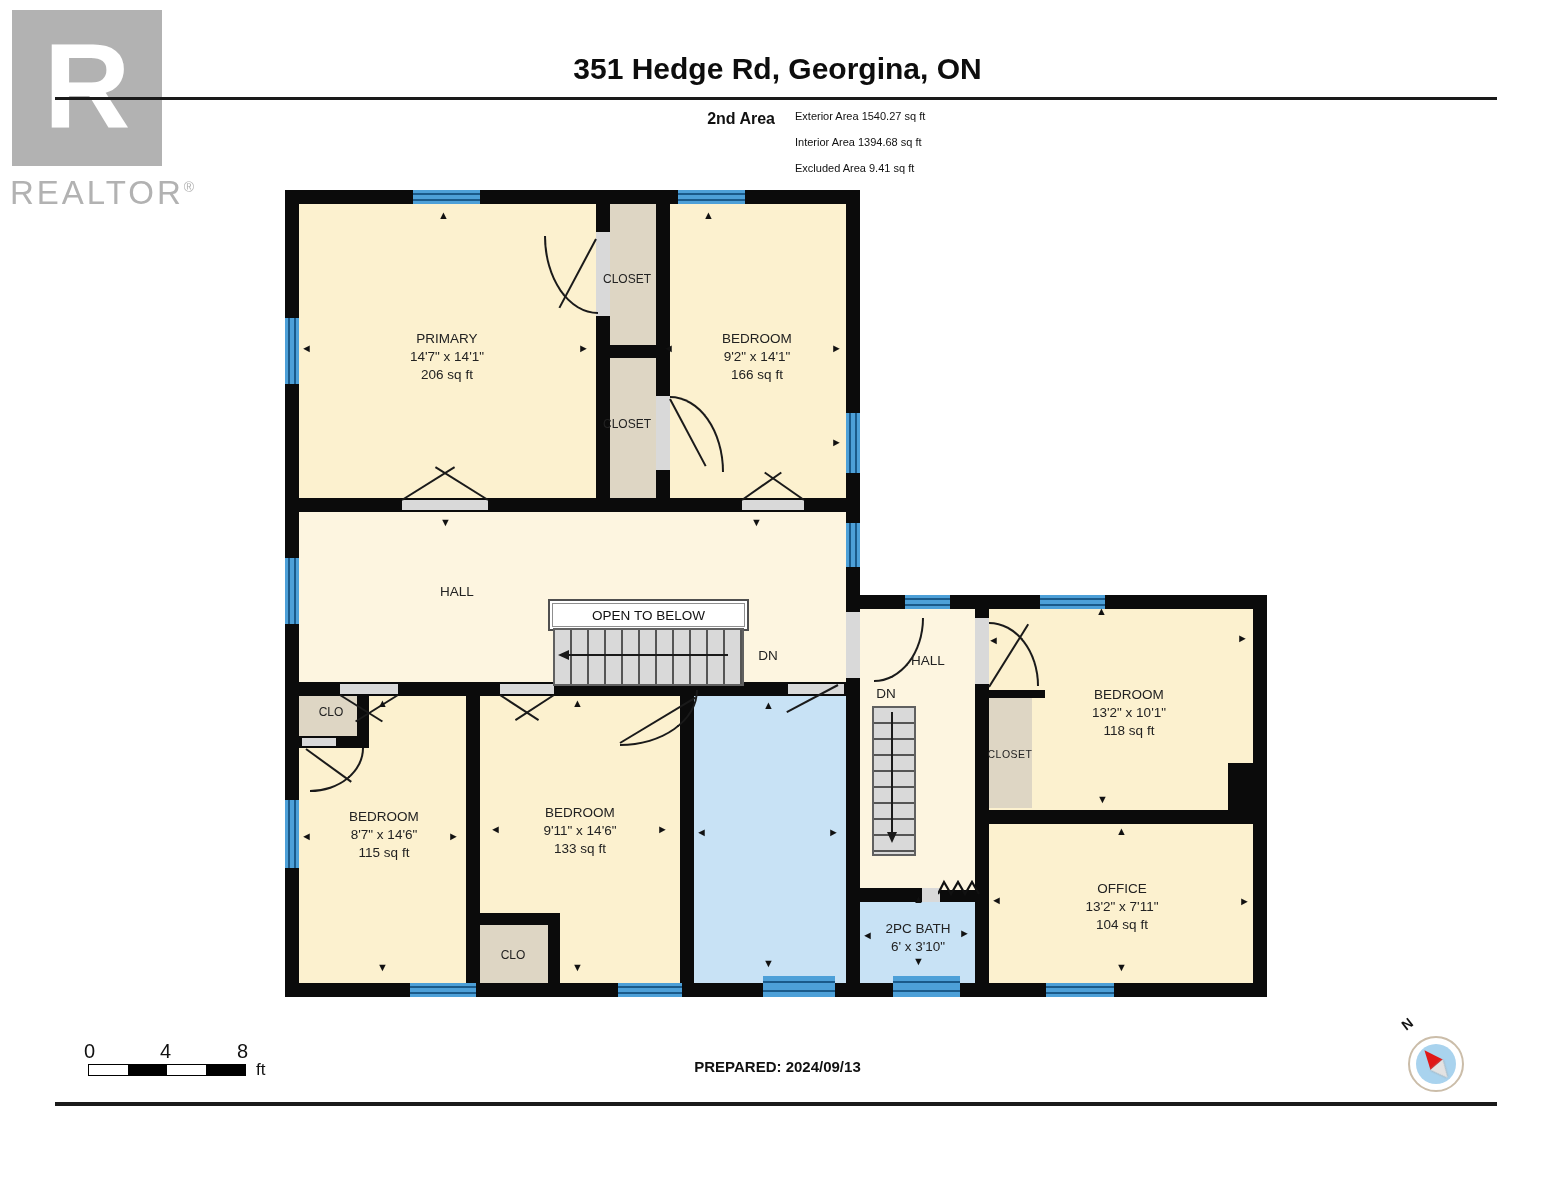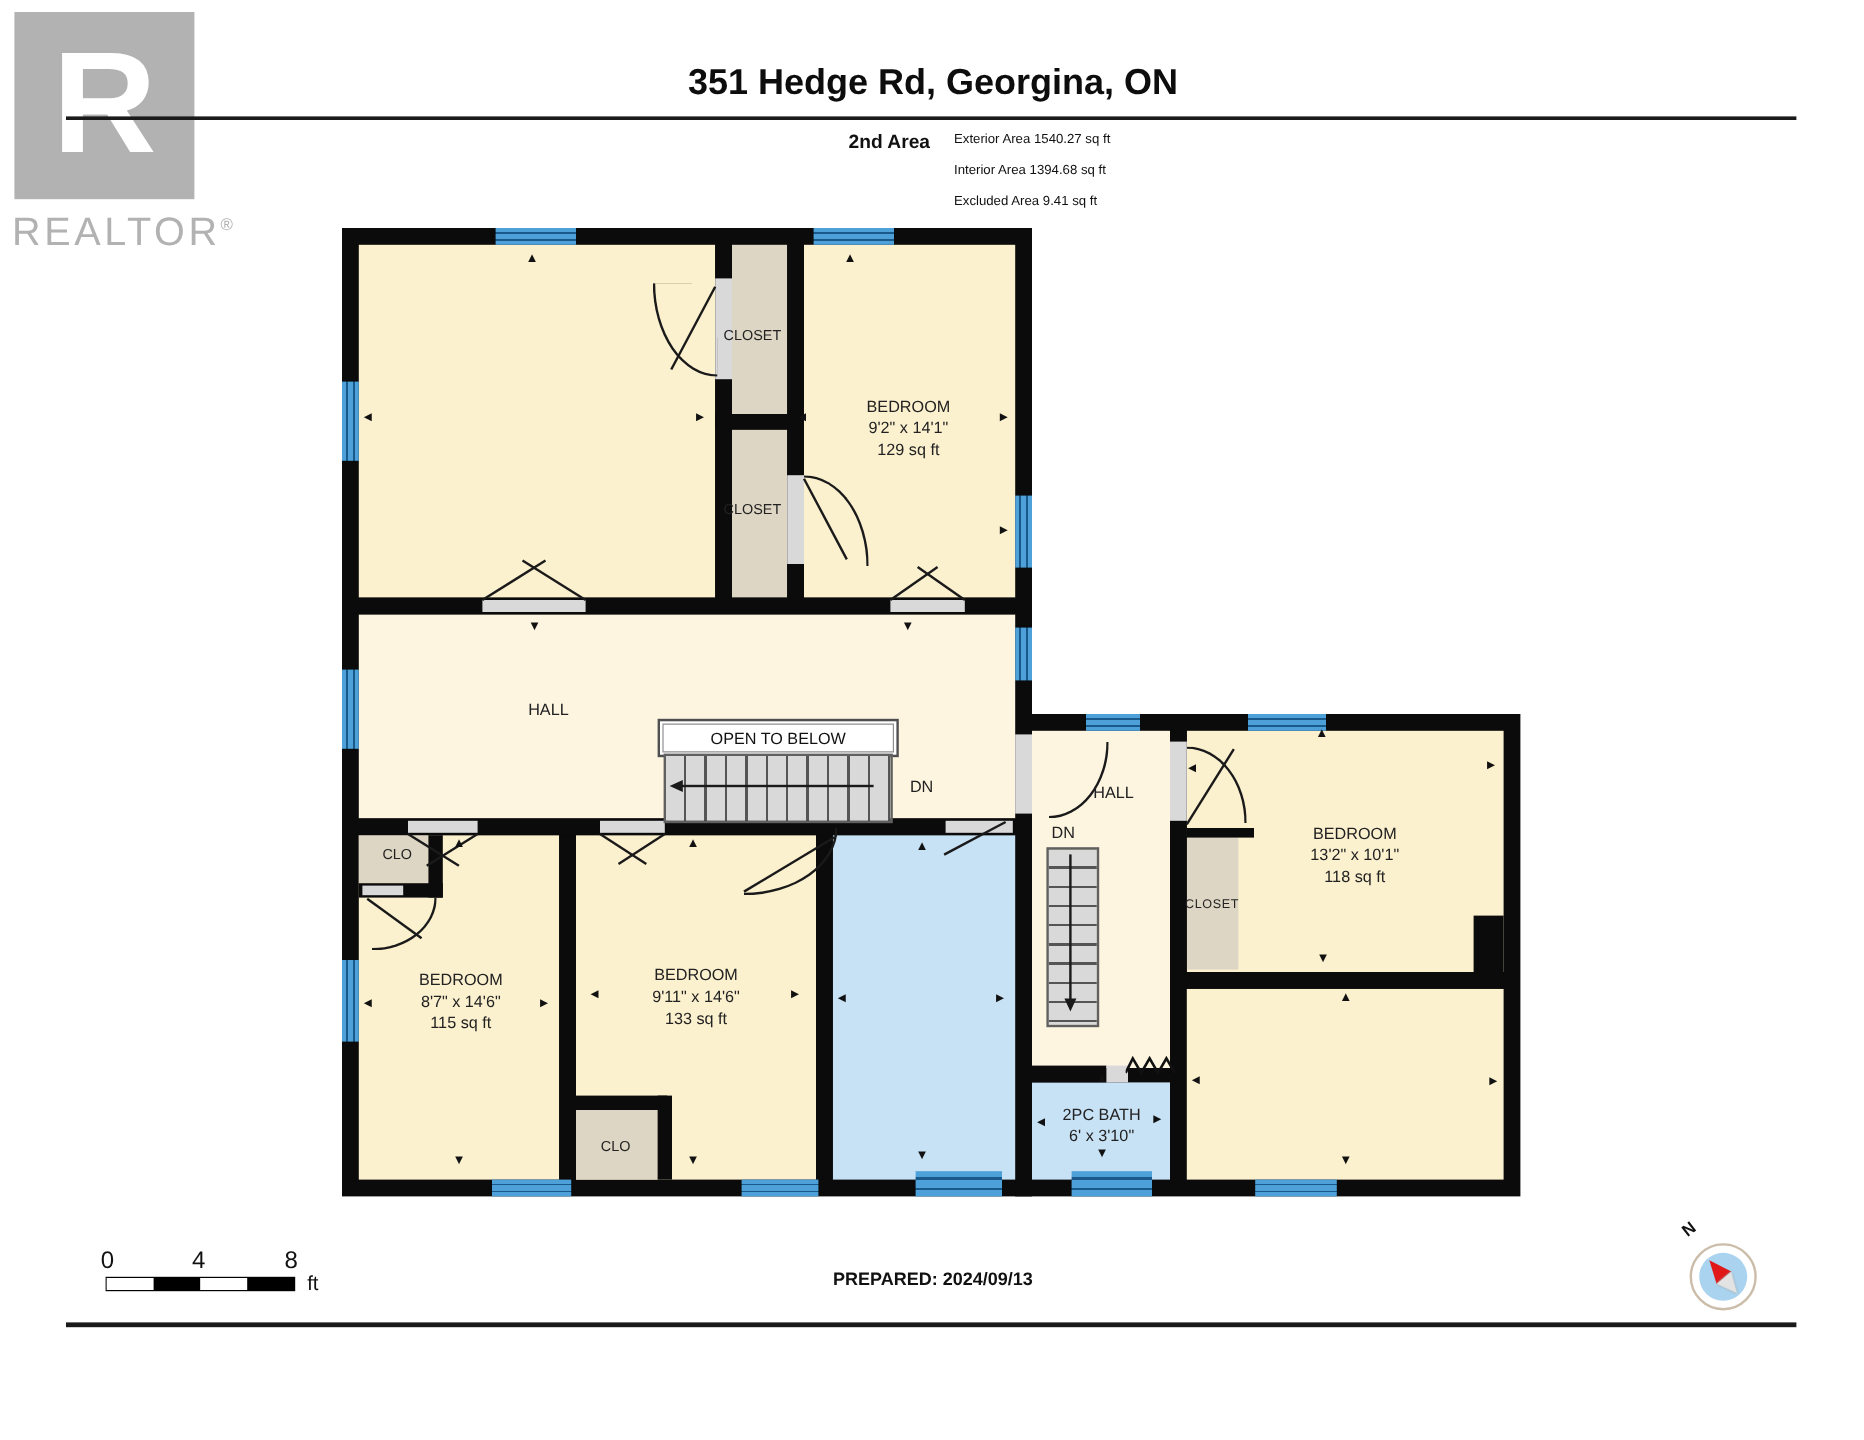--- a/index.html
+++ b/index.html
@@ -180,24 +180,29 @@
   <div class="arc arc-br" style="left:310px;top:748px;width:52px;height:42px;"></div>
   <div class="leaf" style="left:306px;top:748px;width:56px;transform:rotate(36deg);"></div>
   <div class="arc arc-br" style="left:874px;top:618px;width:48px;height:62px;"></div>
   <div class="arc arc-tr" style="left:989px;top:622px;width:48px;height:62px;"></div>
   <div class="leaf" style="left:989px;top:686px;width:74px;transform:rotate(-58deg);"></div>
 
   <svg class="abs" style="left:938px;top:878px;" width="46" height="20">
     <polyline points="0,16 6,4 13,16 20,4 27,16 34,4 41,16" fill="none" stroke="#111" stroke-width="2.2"></polyline>
   </svg>
 
+  <div class="rlabel" style="left:347px;top:330px;width:200px;">
+    <span>PRIMARY</span>
+    <span>14'7" x 14'1"</span>
+    <span>206 sq ft</span>
+  </div>
   <div class="rlabel" style="left:657px;top:330px;width:200px;">
     <span>BEDROOM</span>
     <span>9'2" x 14'1"</span>
-    <span>129 sq ft</span>
+    <span>166 sq ft</span>
   </div>
   <div class="rlabel sm" style="left:577px;top:272px;width:100px;">
     <span>CLOSET</span>
   </div>
   <div class="rlabel sm" style="left:577px;top:417px;width:100px;">
     <span>CLOSET</span>
   </div>
   <div class="rlabel" style="left:407px;top:583px;width:100px;">
     <span>HALL</span>
   </div>
@@ -226,20 +231,25 @@
   <div class="rlabel" style="left:866px;top:685px;width:40px;">
     <span>DN</span>
   </div>
   <div class="rlabel xs" style="left:979px;top:748px;width:62px;">
     <span>CLOSET</span>
   </div>
   <div class="rlabel" style="left:1029px;top:686px;width:200px;">
     <span>BEDROOM</span>
     <span>13'2" x 10'1"</span>
     <span>118 sq ft</span>
+  </div>
+  <div class="rlabel" style="left:1022px;top:880px;width:200px;">
+    <span>OFFICE</span>
+    <span>13'2" x 7'11"</span>
+    <span>104 sq ft</span>
   </div>
   <div class="rlabel" style="left:843px;top:920px;width:150px;">
     <span>2PC BATH</span>
     <span>6' x 3'10"</span>
   </div>
 
   <span class="arr" style="left:438px;top:210px;">▲</span>
   <span class="arr" style="left:703px;top:210px;">▲</span>
   <span class="arr" style="left:1096px;top:606px;">▲</span>
   <span class="arr" style="left:377px;top:698px;">▲</span>

